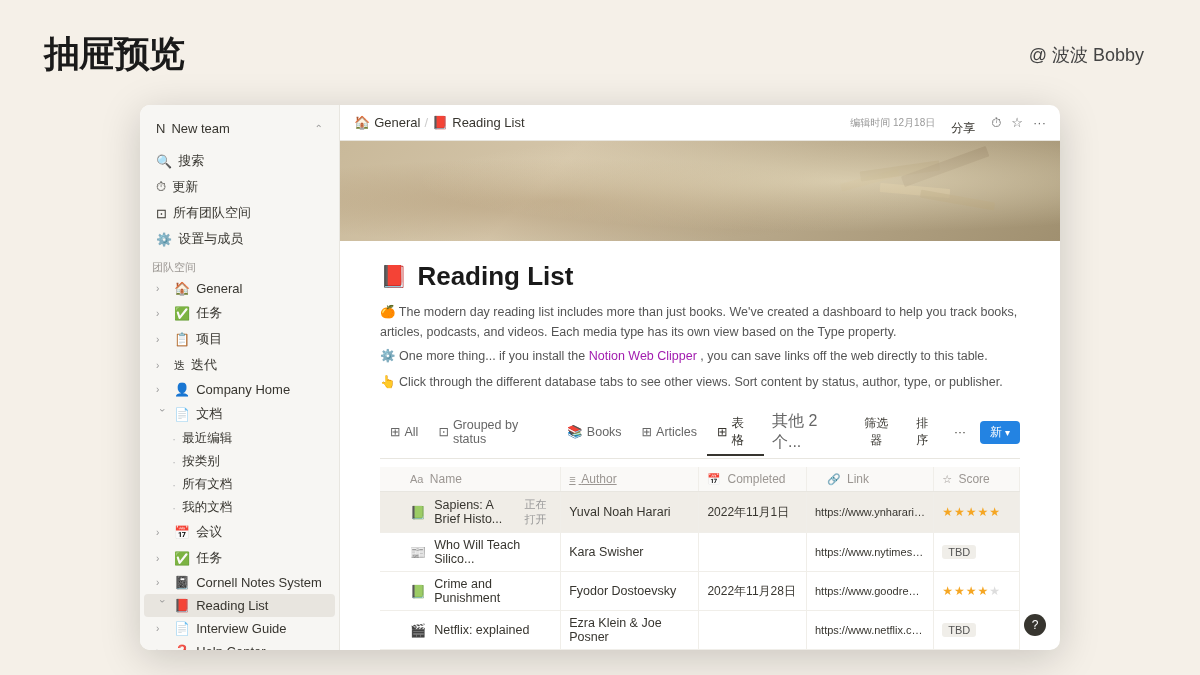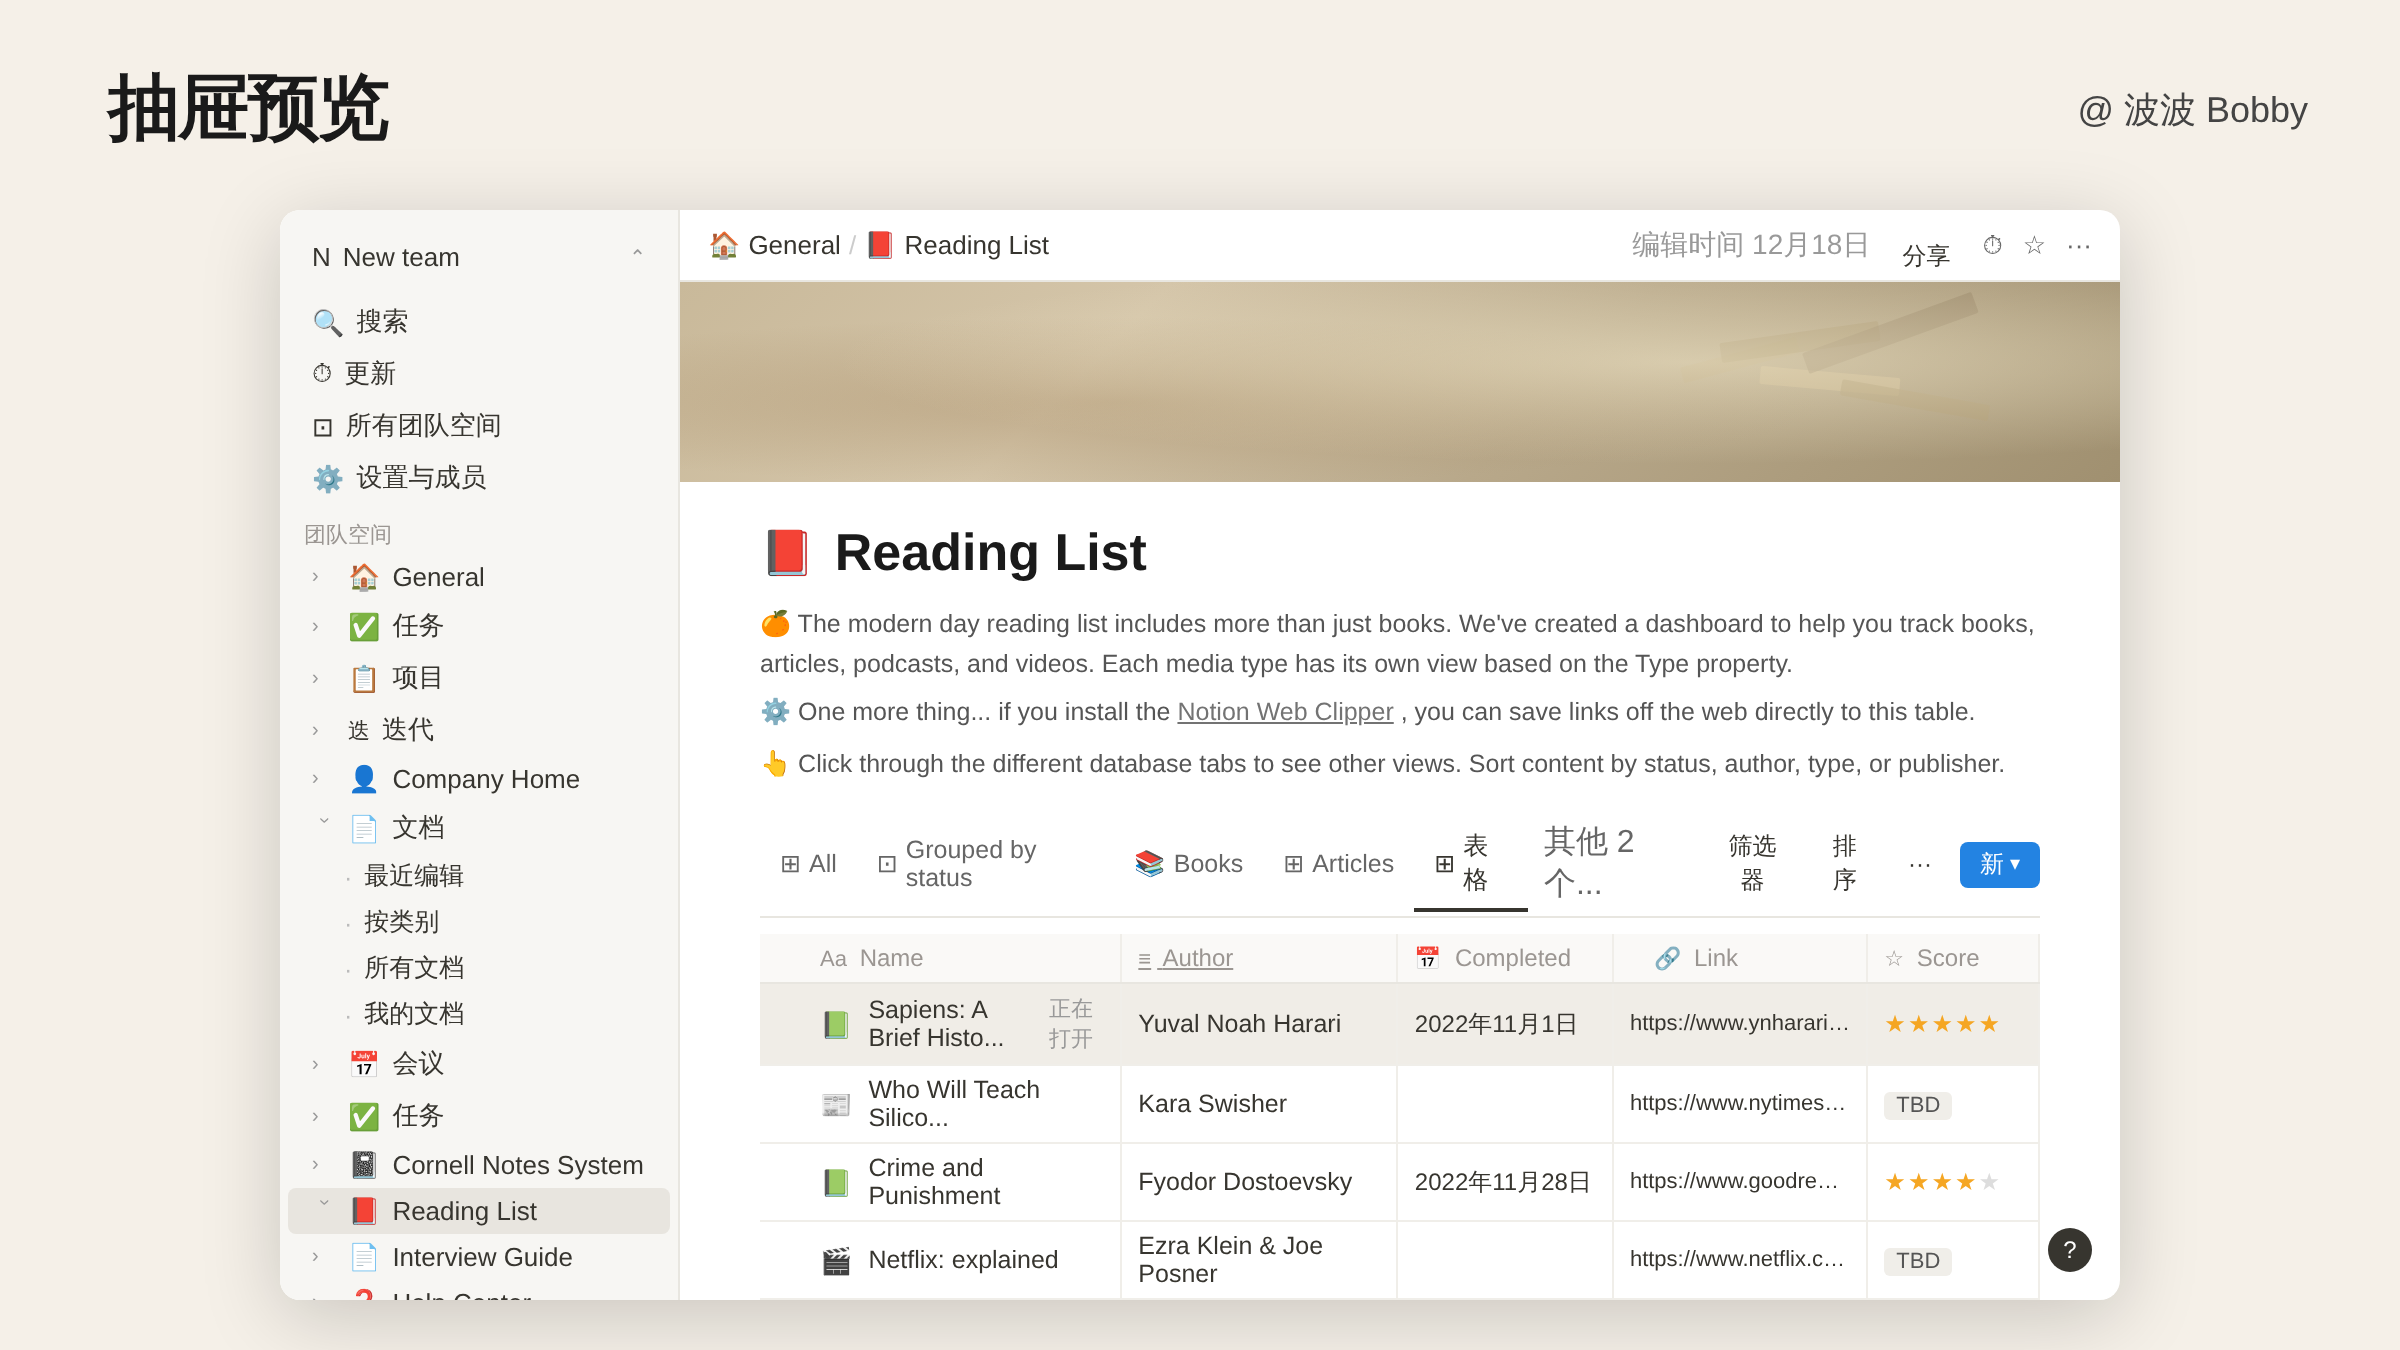--- a/index.html
+++ b/index.html
@@ -7,21 +7,21 @@
       background: #f5f0e8;
       font-family: -apple-system, BlinkMacSystemFont, 'Segoe UI', sans-serif;
       width: 1200px;
       height: 675px;
       overflow: hidden;
       position: relative;
     }
     .page-header {
       position: absolute;
       top: 30px;
-      left: 54px;
+      left: 44px;
       display: flex;
       align-items: center;
       justify-content: space-between;
       width: 1100px;
     }
     .page-title {
       font-size: 36px;
       font-weight: 700;
       color: #1a1a1a;
       letter-spacing: -1px;
@@ -185,21 +185,21 @@
       font-size: 26px;
       font-weight: 700;
       color: #1a1a1a;
     }
     .page-desc {
       font-size: 12.5px;
       color: #555;
       line-height: 1.6;
       margin-bottom: 6px;
     }
-    .page-desc span.link { color: #737373; text-decoration: underline; cursor: pointer; }
+    .page-desc span.link { color: #a21caf; cursor: pointer; }
     
     .view-tabs {
       display: flex;
       align-items: center;
       border-bottom: 1px solid #e8e6e0;
       margin-bottom: 8px;
       gap: 0;
       padding-bottom: 0;
       margin-top: 14px;
     }
@@ -436,21 +436,21 @@
 
     <div class="topbar">
       <div class="topbar-breadcrumb">
         <span>🏠</span>
         <span style="cursor:pointer;">General</span>
         <span class="topbar-sep">/</span>
         <span>📕</span>
         <span style="cursor:pointer;font-weight:500;">Reading List</span>
       </div>
       <div class="topbar-actions">
-        <span style="color:#999;font-size:14px;">编辑时间 12月18日</span>
+        <span style="color:#999;font-size:10px;">编辑时间 12月18日</span>
         <button class="topbar-share-btn">分享</button>
         <span style="cursor:pointer;font-size:13px;">⏱</span>
         <span style="cursor:pointer;font-size:13px;">☆</span>
         <span style="cursor:pointer;font-size:13px;">···</span>
       </div>
     </div>
 
     <div class="hero-image">
       <svg class="hero-books" viewBox="0 0 200 95" xmlns="http://www.w3.org/2000/svg">
 

